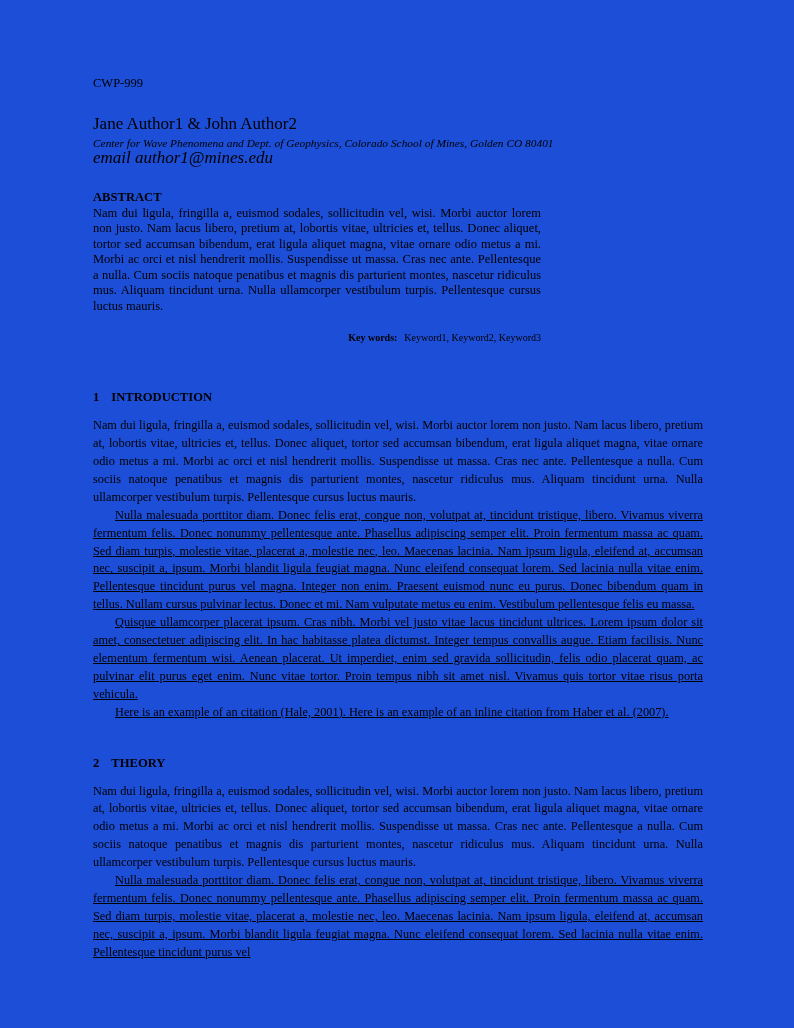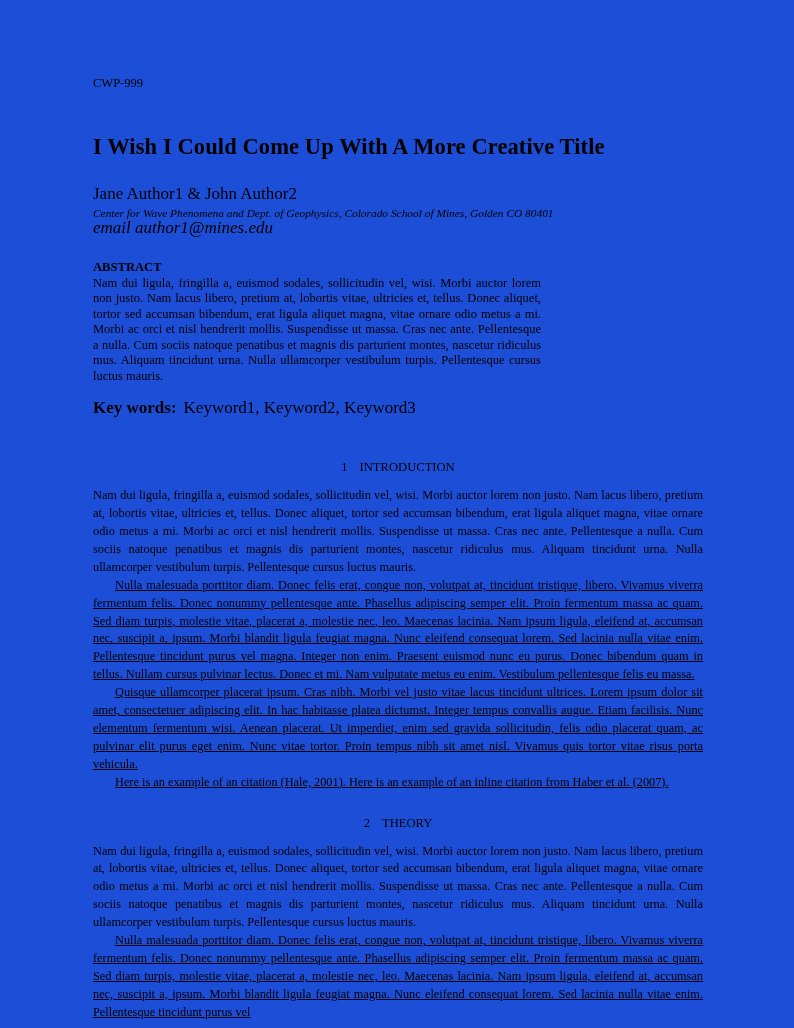--- a/index.html
+++ b/index.html
@@ -64,39 +64,39 @@
     line-height: 15.5px;
   }
   .abstract-body {
     margin: 0;
     font-size: 12.5px;
     line-height: 15.6px;
     text-align: justify;
   }
   .keywords-line {
     margin-top: 15px;
-    font-size: 17px;
+    font-size: 10px;
     line-height: 15.5px;
+    text-align: right;
   }
   .keywords-label {
     font-weight: bold;
     margin-right: 7px;
   }
   .section-heading {
     font-size: 12.6px;
-    font-weight: normal;
+    font-weight: bold;
     line-height: 15px;
-    text-align: center;
   }
   .section-heading .section-number {
     display: inline-block;
     margin-right: 12px;
   }
   .section-1 { margin-top: 45px; }
-  .section-2 { margin-top: 24px; }
+  .section-2 { margin-top: 34px; }
   .section-body {
     margin-top: 12px;
   }
   .body-par {
     margin: 0;
     font-size: 12.3px;
     line-height: 17.9px;
     text-align: justify;
   }
   .body-par.indent {
@@ -105,21 +105,20 @@
   }
 </style>
 </head>
 <body>
 
 <div class="page">
   <div class="content">
 
     <div class="report-number">CWP-999</div>
 
-    <div class="paper-title">I Wish I Could Come Up With A More Creative Title</div>
 
     <div class="authors">Jane Author1 &amp; John Author2</div>
 
     <div class="affiliation">Center for Wave Phenomena and Dept. of Geophysics, Colorado School of Mines, Golden CO 80401</div>
 
     <div class="email-line">email author1@mines.edu</div>
 
     <div class="abstract-block">
       <div class="abstract-heading">ABSTRACT</div>
       <p class="abstract-body">Nam dui ligula, fringilla a, euismod sodales, sollicitudin vel, wisi. Morbi auctor lorem non justo. Nam lacus libero, pretium at, lobortis vitae, ultricies et, tellus. Donec aliquet, tortor sed accumsan bibendum, erat ligula aliquet magna, vitae ornare odio metus a mi. Morbi ac orci et nisl hendrerit mollis. Suspendisse ut massa. Cras nec ante. Pellentesque a nulla. Cum sociis natoque penatibus et magnis dis parturient montes, nascetur ridiculus mus. Aliquam tincidunt urna. Nulla ullamcorper vestibulum turpis. Pellentesque cursus luctus mauris.</p>

